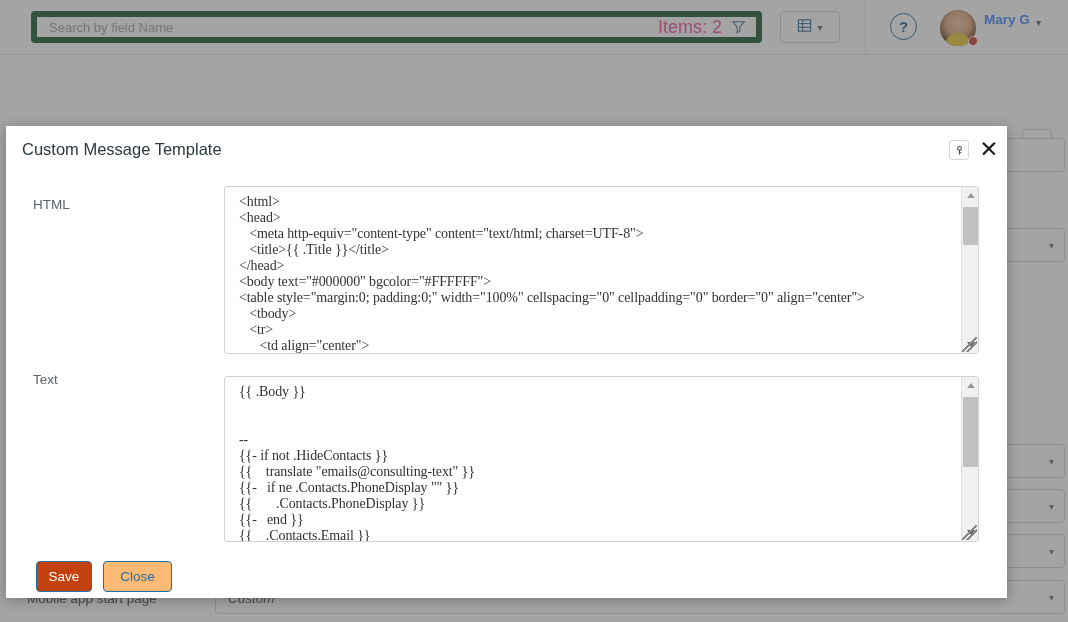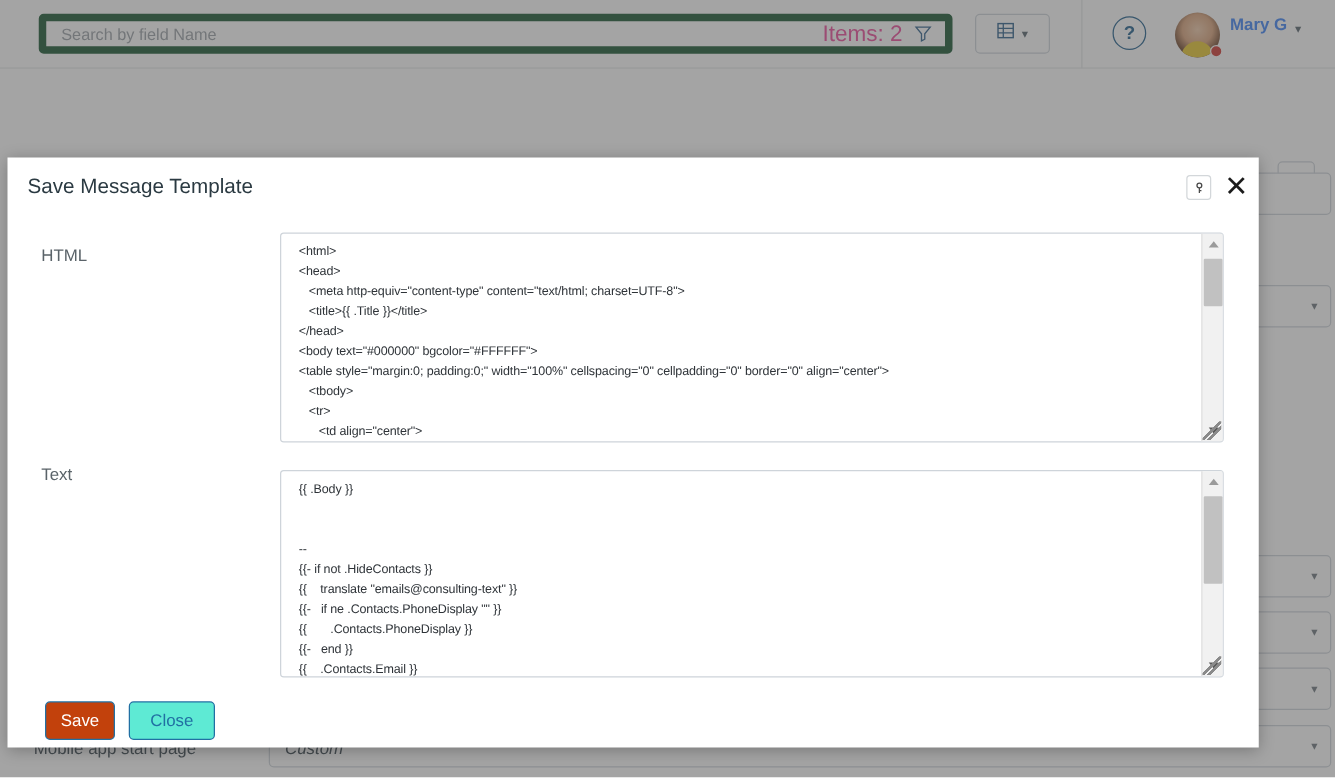--- a/index.html
+++ b/index.html
@@ -106,22 +106,22 @@
 
   .field-label { position: absolute; font-size: 13.5px; color: #5a6369; }
 
   .ta-box {
     position: absolute; background: #fff;
     border: 1px solid #ced4da; border-radius: 3px;
     display: flex;
   }
   .ta-text {
     flex: 1; overflow: hidden; padding: 7px 16px 0 14px;
-    font-family: Liberation Sans, sans-serif;
-    font-size: 10px; line-height: 16px; color: #2e3338;
+    font-family: Liberation Serif, serif;
+    font-size: 14px; line-height: 16px; color: #2e3338;
     white-space: pre; letter-spacing: -.1px;
   }
   
   .sb { width: 17px; background: #f1f1f1; border-left: 1px solid #dfdfdf; position: relative; flex: none; }
   .sb-up, .sb-dn {
     position: absolute; left: 0; width: 17px; height: 17px;
     display: flex; align-items: center; justify-content: center;
   }
   .sb-up { top: 0; } .sb-dn { bottom: 0; }
   .arrow-u { width:0;height:0;border-left:4.5px solid transparent;border-right:4.5px solid transparent;border-bottom:5px solid #9b9b9b; }
@@ -134,21 +134,21 @@
       linear-gradient(135deg, transparent 0 62%, #8a8a8a 62% 72%, transparent 72% 100%) no-repeat;
     background-size: 100% 100%, 100% 100%;
   }
 
   .btn {
     position: absolute; height: 31px; border-radius: 4px; font-size: 13.5px;
     display: flex; align-items: center; justify-content: center; cursor: pointer;
     font-family: "Liberation Sans", sans-serif;
   }
   .btn-save { left: 36px; top: 561px; width: 56px; background: #c2410c; color: #fff; border: 1px solid #2170a3; }
-  .btn-close { left: 103px; top: 561px; width: 69px; background: #5eead4; color: #2170a3; border: 1px solid #2170a3; }
+  .btn-close { left: 103px; top: 561px; width: 69px; background: #fdba74; color: #2170a3; border: 1px solid #2170a3; }
 </style>
 </head>
 <body>
 
 <div id="root">
 
   <div class="bg-layer">
 
     <div class="topbar">
       <div class="search-wrap">
@@ -215,21 +215,21 @@
       <span class="bg-caret">▾</span>
     </div>
     <div class="bg-row-label" style="left:27px;top:591px;">Mobile app start page</div>
     <div class="bg-row-value" style="left:228px;top:591px;font-style:italic;">Custom</div>
   </div>
 
   <div class="dim"></div>
 
   <div class="modal"></div>
 
-  <div class="modal-title">Save Message Template</div>
+  <div class="modal-title">Custom Message Template</div>
 
   <div class="modal-key-btn">
     <svg viewBox="0 0 16 16" width="11" height="11">
       <circle cx="8" cy="5" r="2.8" fill="none" stroke="#4a4a4a" stroke-width="1.5"></circle>
       <path d="M8 7.8v6M8 11h2.4" fill="none" stroke="#4a4a4a" stroke-width="1.5"></path>
     </svg>
   </div>
 
   <div class="modal-close">✕</div>
 

